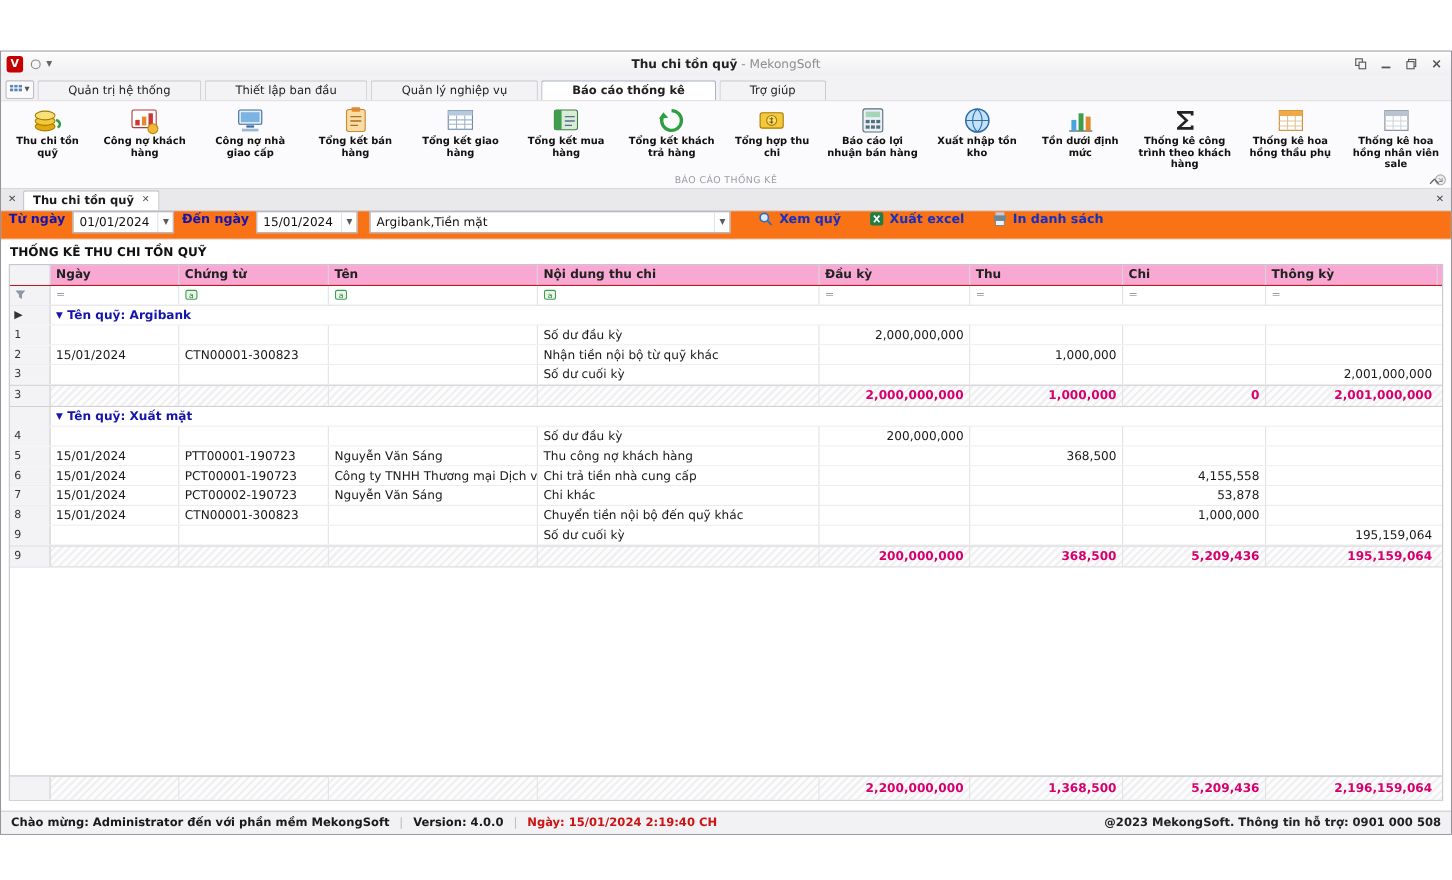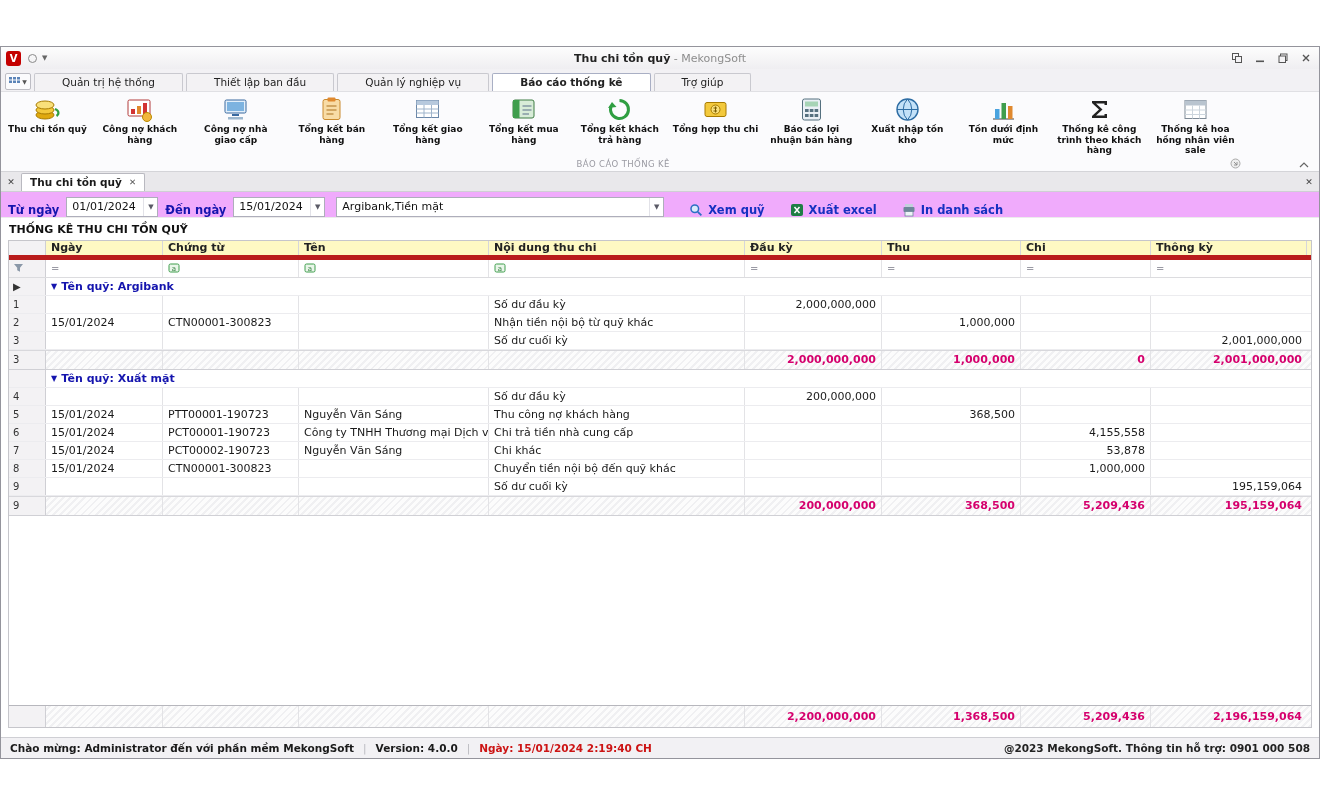--- a/index.html
+++ b/index.html
@@ -38,39 +38,39 @@
 
   
   .docstrip{height:20px;background:#e9e8eb;border-bottom:1px solid #cfcfd4;display:flex;align-items:flex-end;padding:0 2px;flex:0 0 auto}
   .strip-x{width:16px;height:16px;display:flex;align-items:center;justify-content:center;font-size:9px;color:#444;margin-bottom:1px}
   .doc-tab{display:flex;align-items:center;gap:7px;padding:2px 8px 3px;font-size:10.5px;border:1px solid #b9b9c0;border-bottom:none;background:#f5f4f6;border-radius:2px 2px 0 0;margin-left:2px}
   .doc-tab.active{background:#fff;font-weight:bold}
   .tab-x{font-size:8.5px;color:#555}
   .strip-right{margin-left:auto}
 
   
-  .filterbar{height:26px;background:#f0abfc;display:flex;align-items:flex-end;padding:0 7px;gap:7px;flex:0 0 auto;border-bottom:1px solid #ececec}
+  .filterbar{height:26px;background:#f97316;display:flex;align-items:flex-start;padding:0 7px;gap:7px;flex:0 0 auto;border-bottom:1px solid #ececec}
   .flabel{color:#1515ae;font-weight:bold;font-size:11.5px}
   .combo{height:20px;border:1px solid #aeaebb;background:#fff;display:flex;align-items:center;padding-left:5px;font-size:11px;color:#111}
   .combo .dd{width:14px;height:100%;display:flex;align-items:center;justify-content:center;font-size:7px;color:#5a5a66;border-left:1px solid #e2e2e8;margin-left:auto}
   .combo.date{width:92px}
   .combo.fund{width:328px;margin-left:4px}
   .link-btn{display:flex;align-items:center;gap:5px;color:#1530c0;font-weight:bold;font-size:11.5px;margin-left:18px}
   .link-btn .ic{width:14px;height:14px;display:block}
   .link-btn .ic svg{width:100%;height:100%}
 
   
   .content{flex:1;background:#fff;display:flex;flex-direction:column;padding:0 7px;overflow:hidden}
   .report-title{font-weight:bold;font-size:11px;color:#111;padding:5px 1px 4px;flex:0 0 auto}
   .grid{flex:1;border:1px solid #c6c6cb;background:#fff;display:flex;flex-direction:column;margin-bottom:9px;overflow:hidden;--gcols:37px 117px 136px 190px 256px 137px 139px 130px 156px}
   .grow{display:grid;grid-template-columns:var(--gcols);flex:0 0 auto}
   .gc{display:flex;align-items:center;padding:0 5px;border-right:1px solid #e3e3e6;white-space:nowrap;overflow:hidden;font-size:11px}
   .gc:last-child{border-right:none}
   .numcol{background:#f3f2f4;border-right:1px solid #cfcfd4;color:#333;font-size:10px;padding:0 4px}
-  .ghead{height:19px;background:#fef9c3;border-bottom:5px solid #b91c1c}
+  .ghead{height:19px;background:#f9a8d4;border-bottom:1px solid #b91c1c}
   .ghead .hcell{font-weight:bold;color:#222;border-right:1px solid #d6d6da}
   .gfilter{height:18px;border-bottom:1px solid #dcdcdf;background:#fff}
   .feq{color:#9a9aa4;font-size:10px}
   .gdata{height:18px;border-bottom:1px solid #ececef;background:#fff}
   .gdata .num,.gsum .num,.ggrand .num{justify-content:flex-end}
   .ggroup{height:18px;border-bottom:1px solid #ececef;background:#fff}
   .groupcell{grid-column:2/-1;color:#1515ae;font-weight:bold;gap:4px}
   .tri{font-size:8px;color:#1515ae}
   .gsum{height:20px;border-top:1px solid #d8d8dc;border-bottom:1px solid #d0d0d5;background:repeating-linear-gradient(135deg,#fcfcfc 0 3px,#f0f0f2 3px 5px)}
   .mag{color:#d5006d;font-weight:bold}
@@ -246,20 +246,28 @@
             <span class="ribbon-label">Tồn dưới định mức</span>
           </div>
           <div class="ribbon-item">
             <span class="ribbon-icon"><svg viewBox="0 0 27 27">
                 <path d="M6 5h15v4h-2.5V7.5H10l6.5 6-6.5 6h8.5V18H21v4H6v-2l7-6.5L6 7z" fill="#222"></path>
               </svg></span>
             <span class="ribbon-label">Thống kê công trình theo khách hàng</span>
           </div>
           <div class="ribbon-item">
             <span class="ribbon-icon"><svg viewBox="0 0 27 27">
+                <rect x="3" y="4.5" width="21" height="18" fill="#fff" stroke="#c98a2e"></rect>
+                <rect x="3" y="4.5" width="21" height="5" fill="#f0a94a"></rect>
+                <path d="M3 14h21M3 18.5h21M10.5 9.5v13M17.5 9.5v13" stroke="#e4c193"></path>
+              </svg></span>
+            <span class="ribbon-label">Thống kê hoa hồng thầu phụ</span>
+          </div>
+          <div class="ribbon-item">
+            <span class="ribbon-icon"><svg viewBox="0 0 27 27">
                 <rect x="3" y="4.5" width="21" height="18" fill="#fff" stroke="#7e8a96"></rect>
                 <rect x="3" y="4.5" width="21" height="5" fill="#b9c4cf"></rect>
                 <path d="M3 14h21M3 18.5h21M10.5 9.5v13M17.5 9.5v13" stroke="#ccd5dd"></path>
               </svg></span>
             <span class="ribbon-label">Thống kê hoa hồng nhân viên sale</span>
           </div>
         </div>
       <div class="ribbon-grouplabel">
         <span>BÁO CÁO THỐNG KÊ</span>
         <span class="dialog-launcher"><svg viewBox="0 0 11 11" width="11" height="11">

